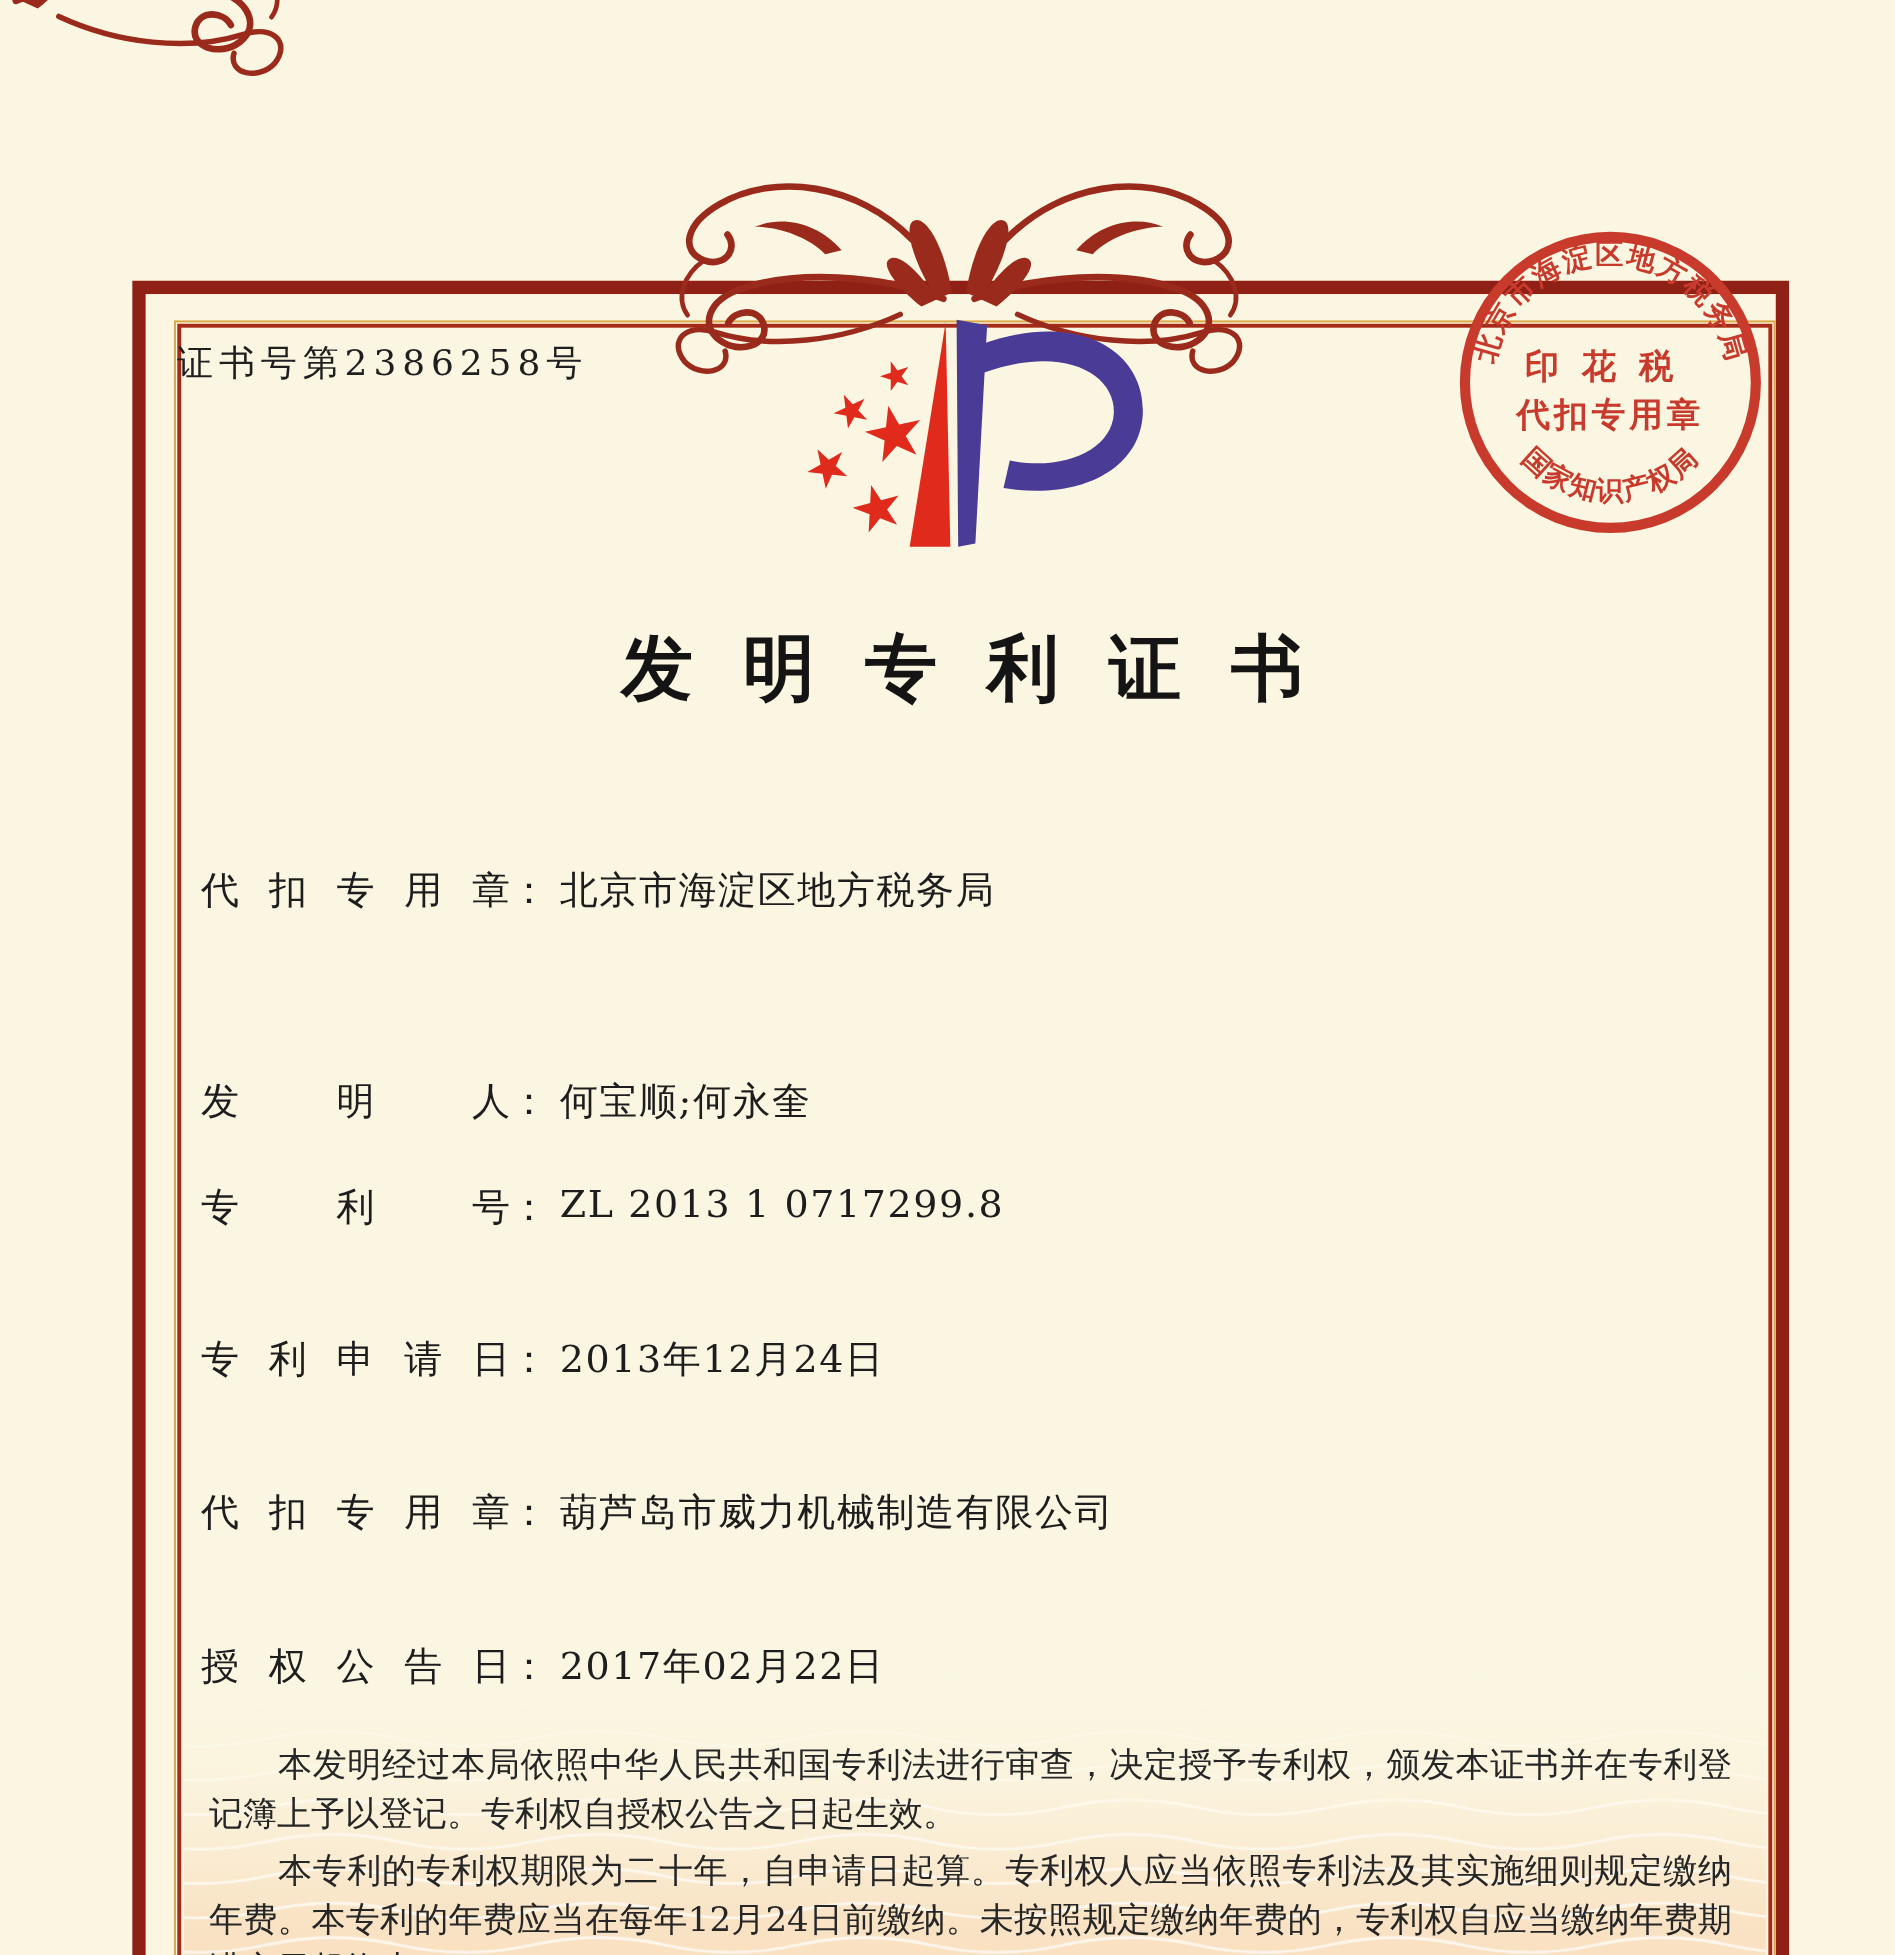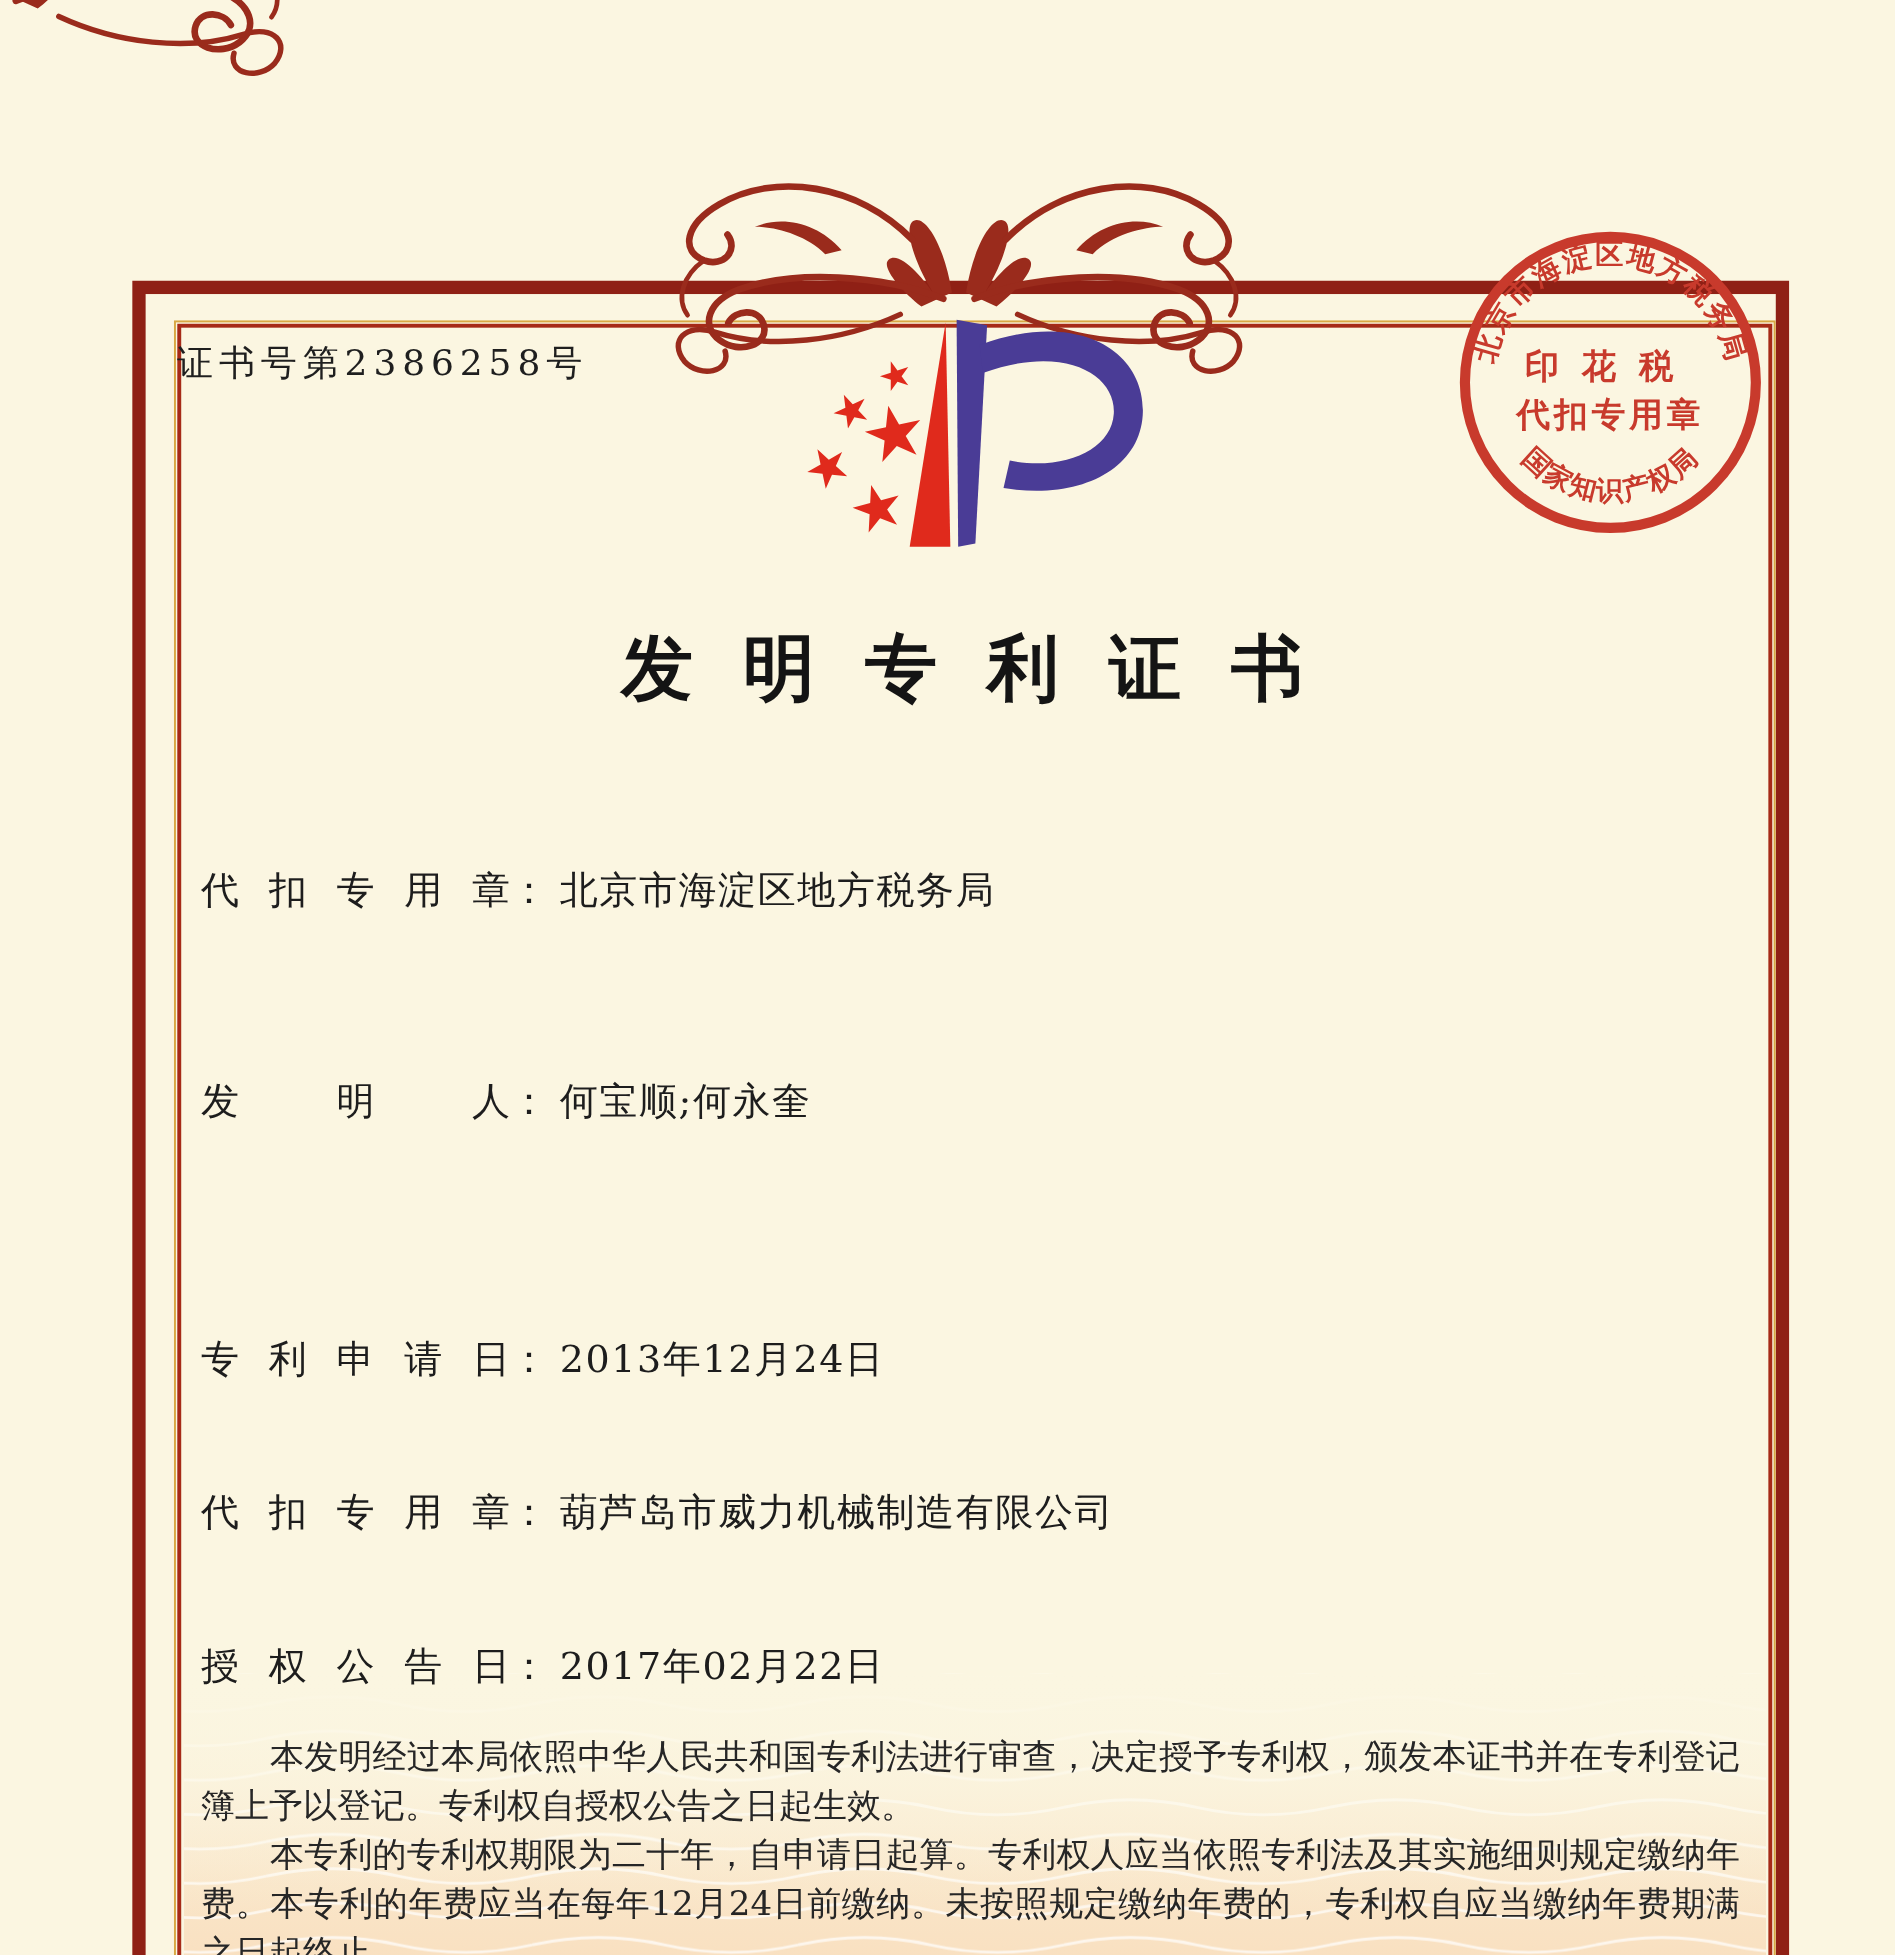--- a/index.html
+++ b/index.html
@@ -10,21 +10,21 @@
   .certno{left:177px;top:339px;font-size:36px;letter-spacing:5.9px;color:#1f1f1f;}
   .title{left:184px;top:621px;width:1556px;text-align:center;font-size:72px;font-weight:bold;
          letter-spacing:50px;text-indent:50px;color:#141414;white-space:nowrap;}
   .frow{left:201px;height:53px;font-size:38px;}
   .frow .lbl{display:inline-block;width:309px;text-align:justify;text-align-last:justify;vertical-align:top;}
   .frow .colon{display:inline-block;vertical-align:top;}
   .frow .val{display:inline-block;padding-left:11.7px;vertical-align:top;letter-spacing:1.6px;}
   .r0{top:865px}.r1{top:1076px}.r2{top:1182px}.r3{top:1334px}.r4{top:1487px}.r5{top:1641px}
   .paras{position:absolute;left:201px;top:1732px;width:1539px;font-size:34px;line-height:49px;
          color:#262626;text-align:justify;}
-  .paras p{margin:0;text-indent:69px;}
+  .paras p{margin:8px;text-indent:69px;}
   svg text{font-family:"DejaVu Serif","Liberation Serif",serif;}
 </style>
 </head>
 <body>
 
 <div class="page">
 
   <svg class="layer" viewBox="0 0 4848 7015" aria-hidden="true">
     <defs>
       <path id="star" d="M0,-1 L0.225,-0.309 L0.951,-0.309 L0.363,0.118 L0.588,0.809 L0,0.382 L-0.588,0.809 L-0.363,0.118 L-0.951,-0.309 L-0.225,-0.309 Z"></path>
@@ -215,20 +215,23 @@
   <div class="txt certno">证书号第2386258号</div>
 
   <div class="txt title">发明专利证书</div>
 
   <div class="txt frow r0">
     <span class="lbl">代扣专用章</span><span class="colon">：</span><span class="val">北京市海淀区地方税务局</span>
   </div>
   <div class="txt frow r1">
     <span class="lbl">发明人</span><span class="colon">：</span><span class="val">何宝顺;何永奎</span>
   </div>
+  <div class="txt frow r2">
+    <span class="lbl">专利号</span><span class="colon">：</span><span class="val">ZL 2013 1 0717299.8</span>
+  </div>
   <div class="txt frow r3">
     <span class="lbl">专利申请日</span><span class="colon">：</span><span class="val">2013年12月24日</span>
   </div>
   <div class="txt frow r4">
     <span class="lbl">代扣专用章</span><span class="colon">：</span><span class="val">葫芦岛市威力机械制造有限公司</span>
   </div>
   <div class="txt frow r5">
     <span class="lbl">授权公告日</span><span class="colon">：</span><span class="val">2017年02月22日</span>
   </div>
 

